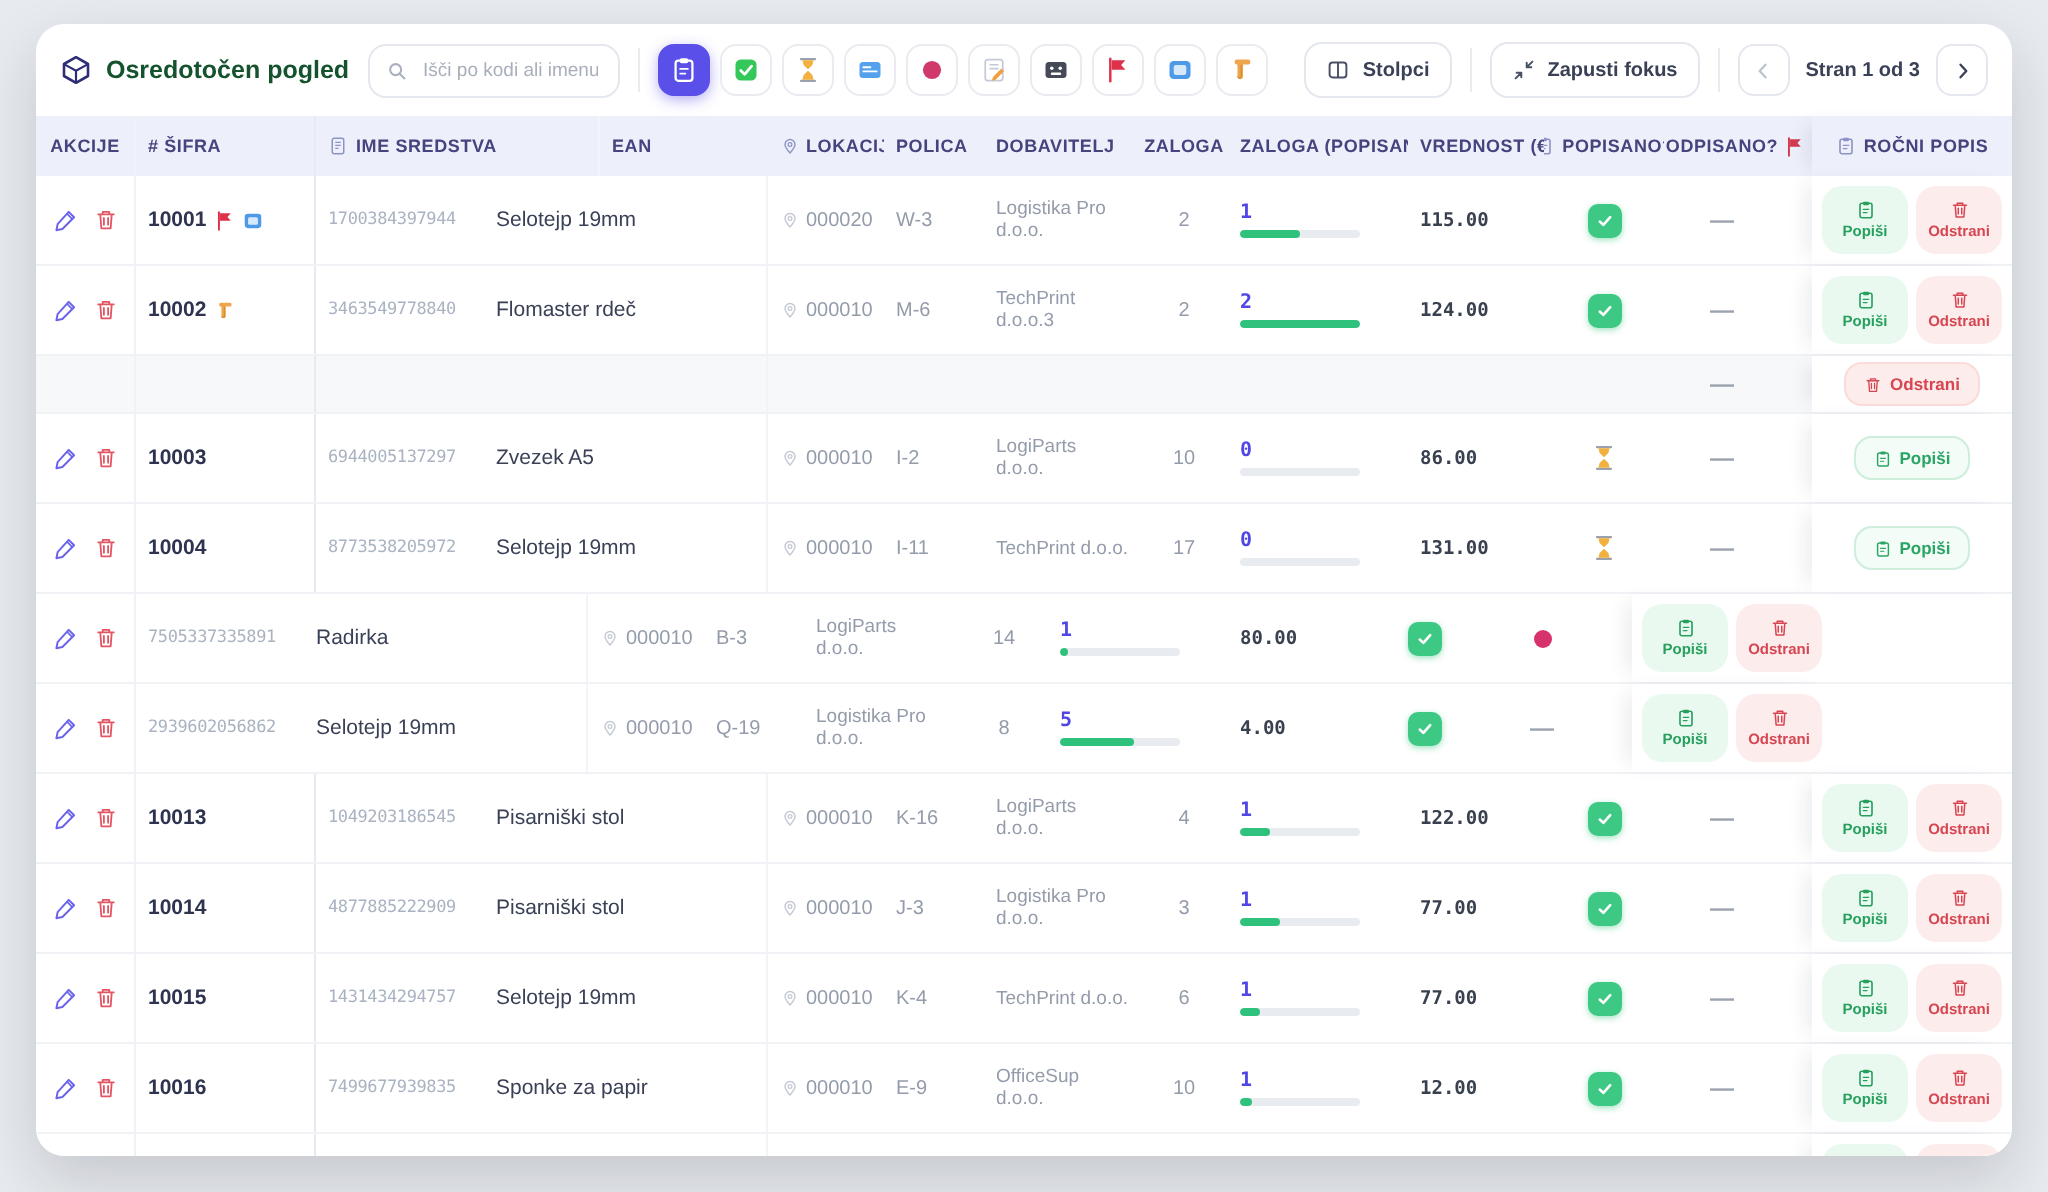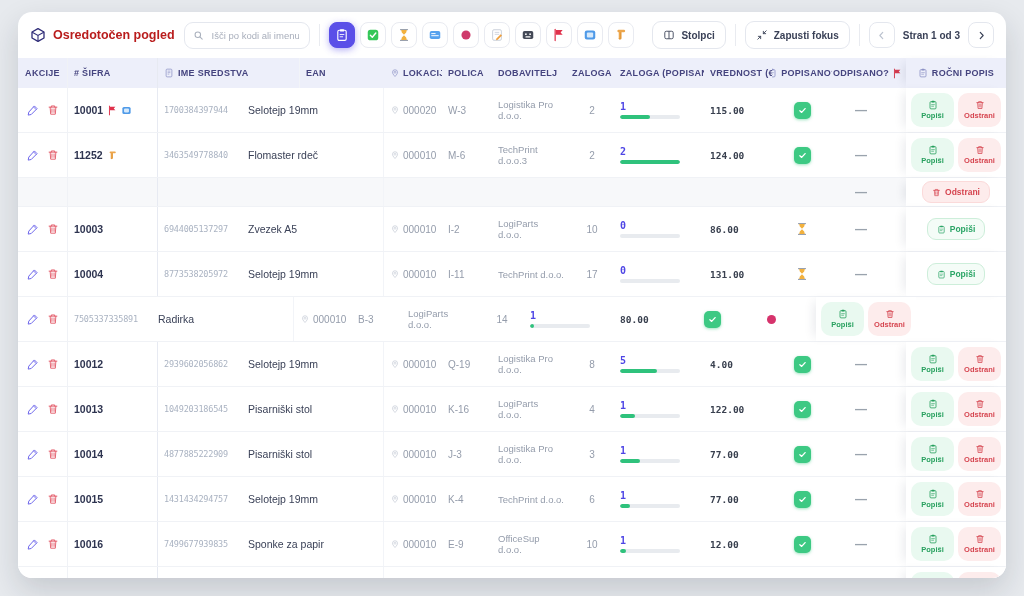--- a/index.html
+++ b/index.html
@@ -3,21 +3,21 @@
 <meta charset="utf-8">
 <style>
   html,body{margin:0;padding:0}
   body{width:1024px;height:596px;background:#e7eaee;font-family:"Liberation Sans",sans-serif;overflow:hidden;position:relative}
   .card{position:absolute;left:18px;top:12px;width:988px;height:566px;background:#fff;border-radius:14px;
         box-shadow:0 12px 30px rgba(22,28,45,.16);overflow:hidden}
   
   .toolbar{height:46px;display:flex;align-items:center;padding:0 12px;gap:9px}
   .brand{display:flex;align-items:center;gap:7px}
   .brand .ic{width:16px;height:16px;color:#2f2c78}
-  .title{font-size:12.5px;font-weight:800;color:#b91c1c;white-space:nowrap}
+  .title{font-size:12.5px;font-weight:800;color:#14532d;white-space:nowrap}
   .search{display:flex;align-items:center;gap:6px;width:122px;height:25px;border:1px solid #e4e7ee;border-radius:9px;padding:0 8px;background:#fff}
   .search .ic{width:11px;height:11px;color:#aab1bd;flex:none}
   .search input{border:0;outline:0;width:100%;font-size:9.5px;color:#5b6270;background:transparent;font-family:"Liberation Sans",sans-serif}
   .search input::placeholder{color:#a8aebb}
   .vdiv{width:1px;height:22px;background:#e9ebf0;flex:none}
   .filters{display:flex;gap:5px}
   .fbtn{width:26px;height:26px;border-radius:8px;border:1px solid #e9ebf1;background:#fff;display:flex;align-items:center;justify-content:center;padding:0;cursor:pointer}
   .fbtn .ic{width:14px;height:14px}
   .fbtn.active{background:#5a4fe8;border-color:#5a4fe8;box-shadow:0 2px 7px rgba(90,79,232,.45)}
   .spacer{flex:1}
@@ -430,21 +430,21 @@
               <use href="#i-pencil"></use>
             </svg>
           </button>
       <button class="iconbtn" data-hide-empty="">
             <svg class="ic trash" viewBox="0 0 16 16">
               <use href="#i-trash"></use>
             </svg>
           </button>
     </div>
     <div class="cell c-sifra">
-      <span class="sifra">11252</span>
+      <span class="sifra">10002</span>
       <span class="badges">
             <svg class="ic badge-scroll" viewBox="0 0 16 16">
               <use href="#i-scroll"></use>
             </svg>
           </span>
     </div>
     <div class="cell c-ean">
           <span class="ean">3463549778840</span>
         </div>
     <div class="cell c-ime">
@@ -764,24 +764,20 @@
       <button class="iconbtn" data-hide-empty="">
             <svg class="ic pencil" viewBox="0 0 16 16">
               <use href="#i-pencil"></use>
             </svg>
           </button>
       <button class="iconbtn" data-hide-empty="">
             <svg class="ic trash" viewBox="0 0 16 16">
               <use href="#i-trash"></use>
             </svg>
           </button>
-    </div>
-    <div class="cell c-sifra">
-      <span class="sifra">10012</span>
-      <span class="badges"></span>
     </div>
     <div class="cell c-ean">
           <span class="ean">2939602056862</span>
         </div>
     <div class="cell c-ime">
           <span class="iname">Selotejp 19mm</span>
         </div>
     <div class="cell c-lok">
       <svg class="pin" viewBox="0 0 16 16" data-hide-empty="">
             <use href="#i-pin"></use>

